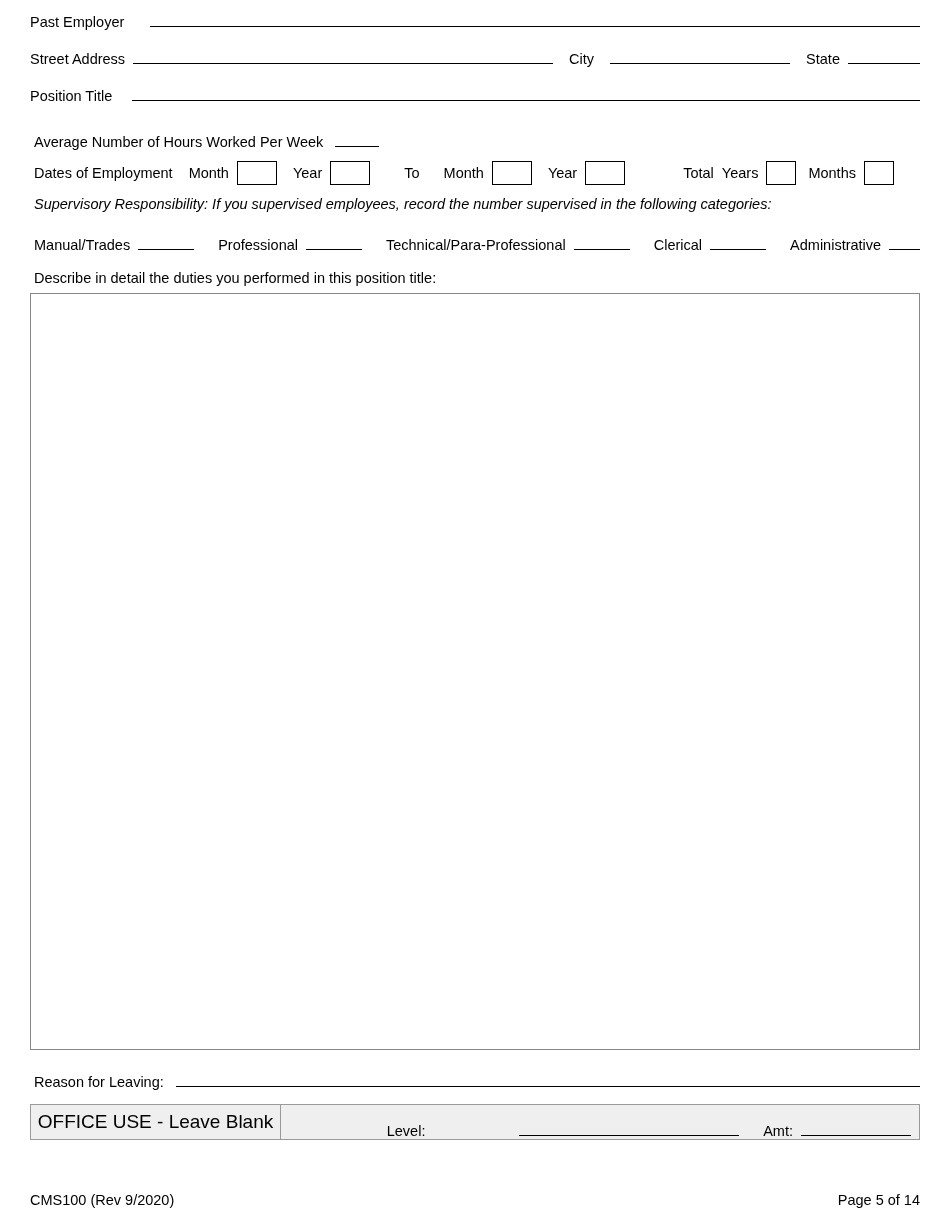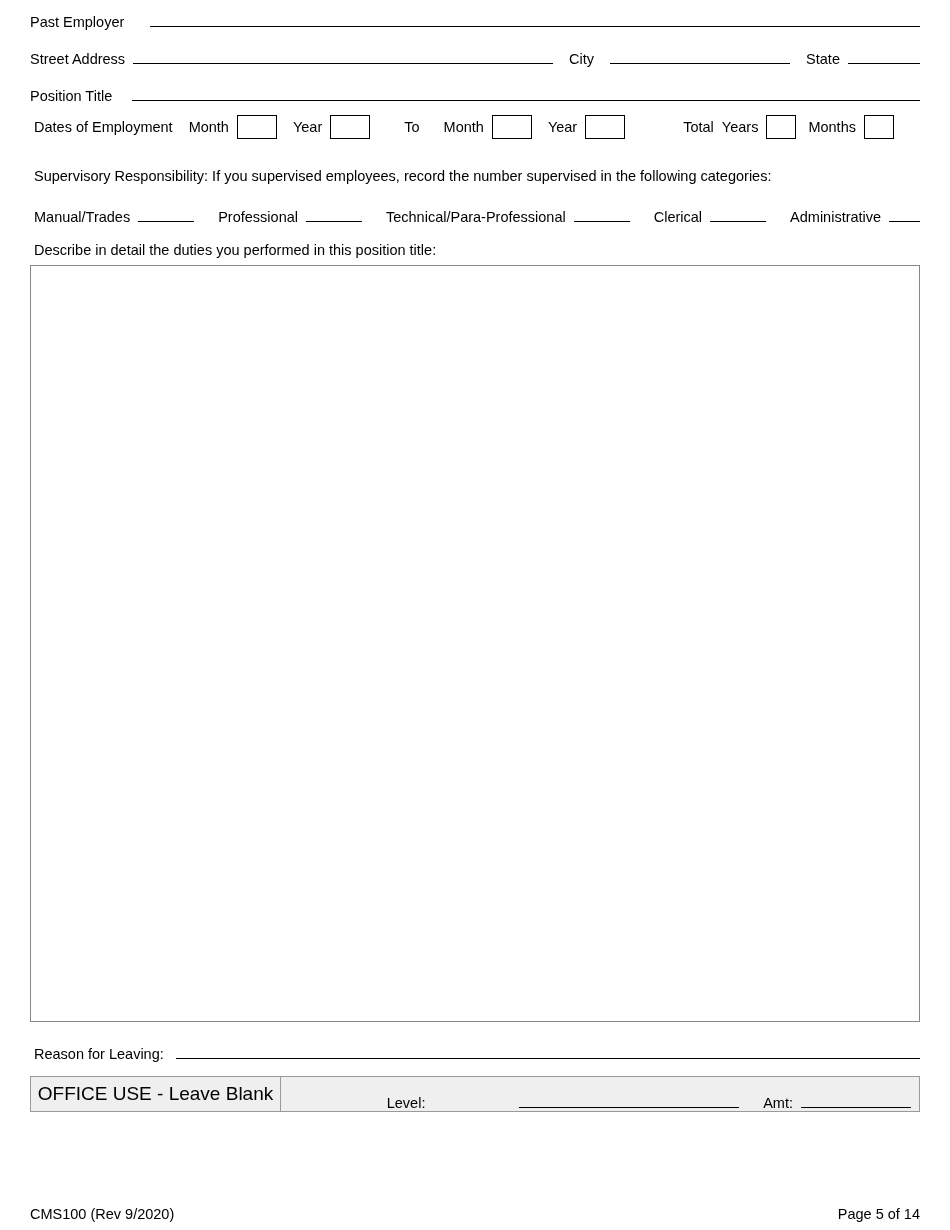--- a/index.html
+++ b/index.html
@@ -55,21 +55,21 @@
   #r-position .lbl { width: 102px; }
 
   
   #r-hours { margin-top: 20px; height: 26px; }
 
   
   #r-dates { margin-top: 9px; height: 28px; align-items: center; }
   #r-dates .lbl { margin-right: 0; }
 
   
-  #r-super { margin-top: 27px; }
+  #r-super { margin-top: 9px; font-style: italic; }
 
   
   #r-cats { margin-top: 15px; height: 26px; }
 
   
   #r-describe { margin-top: 17px; }
 
   .duties-box {
     margin-top: 7px;
     border: 1px solid #888888;
@@ -103,21 +103,21 @@
     height: 100%;
     display: flex;
     align-items: flex-end;
     padding-left: 12px;
   }
 
   .footer {
     position: absolute;
     left: 30px;
     right: 30px;
-    bottom: 12px;
+    bottom: 26px;
     display: flex;
     justify-content: space-between;
     font-size: 14.5px;
   }
   .spacer-4 { width: 4px; flex: 0 0 auto; }
   .spacer-8 { width: 8px; flex: 0 0 auto; }
   .spacer-12 { width: 12px; flex: 0 0 auto; }
   .spacer-16 { width: 16px; flex: 0 0 auto; }
   .spacer-24 { width: 24px; flex: 0 0 auto; }
   .spacer-34 { width: 34px; flex: 0 0 auto; }
@@ -144,20 +144,26 @@
     <span class="lbl">State</span>
     <span class="spacer-8"></span>
     <span class="rule rule-grow"></span>
   </div>
 
   <div class="row" id="r-position">
     <span class="lbl">Position Title</span>
     <span class="rule rule-grow"></span>
   </div>
 
+  <div class="row" id="r-hours">
+    <span class="spacer-4"></span>
+    <span class="lbl">Average Number of Hours Worked Per Week</span>
+    <span class="spacer-12"></span>
+    <span class="rule" style="width:44px"></span>
+  </div>
 
   <div class="row" id="r-dates">
     <span class="spacer-4"></span>
     <span class="lbl">Dates of Employment</span>
     <span class="spacer-16"></span>
     <span class="lbl">Month</span>
     <span class="spacer-8"></span>
     <span class="box"></span>
     <span class="spacer-16"></span>
     <span class="lbl">Year</span>

